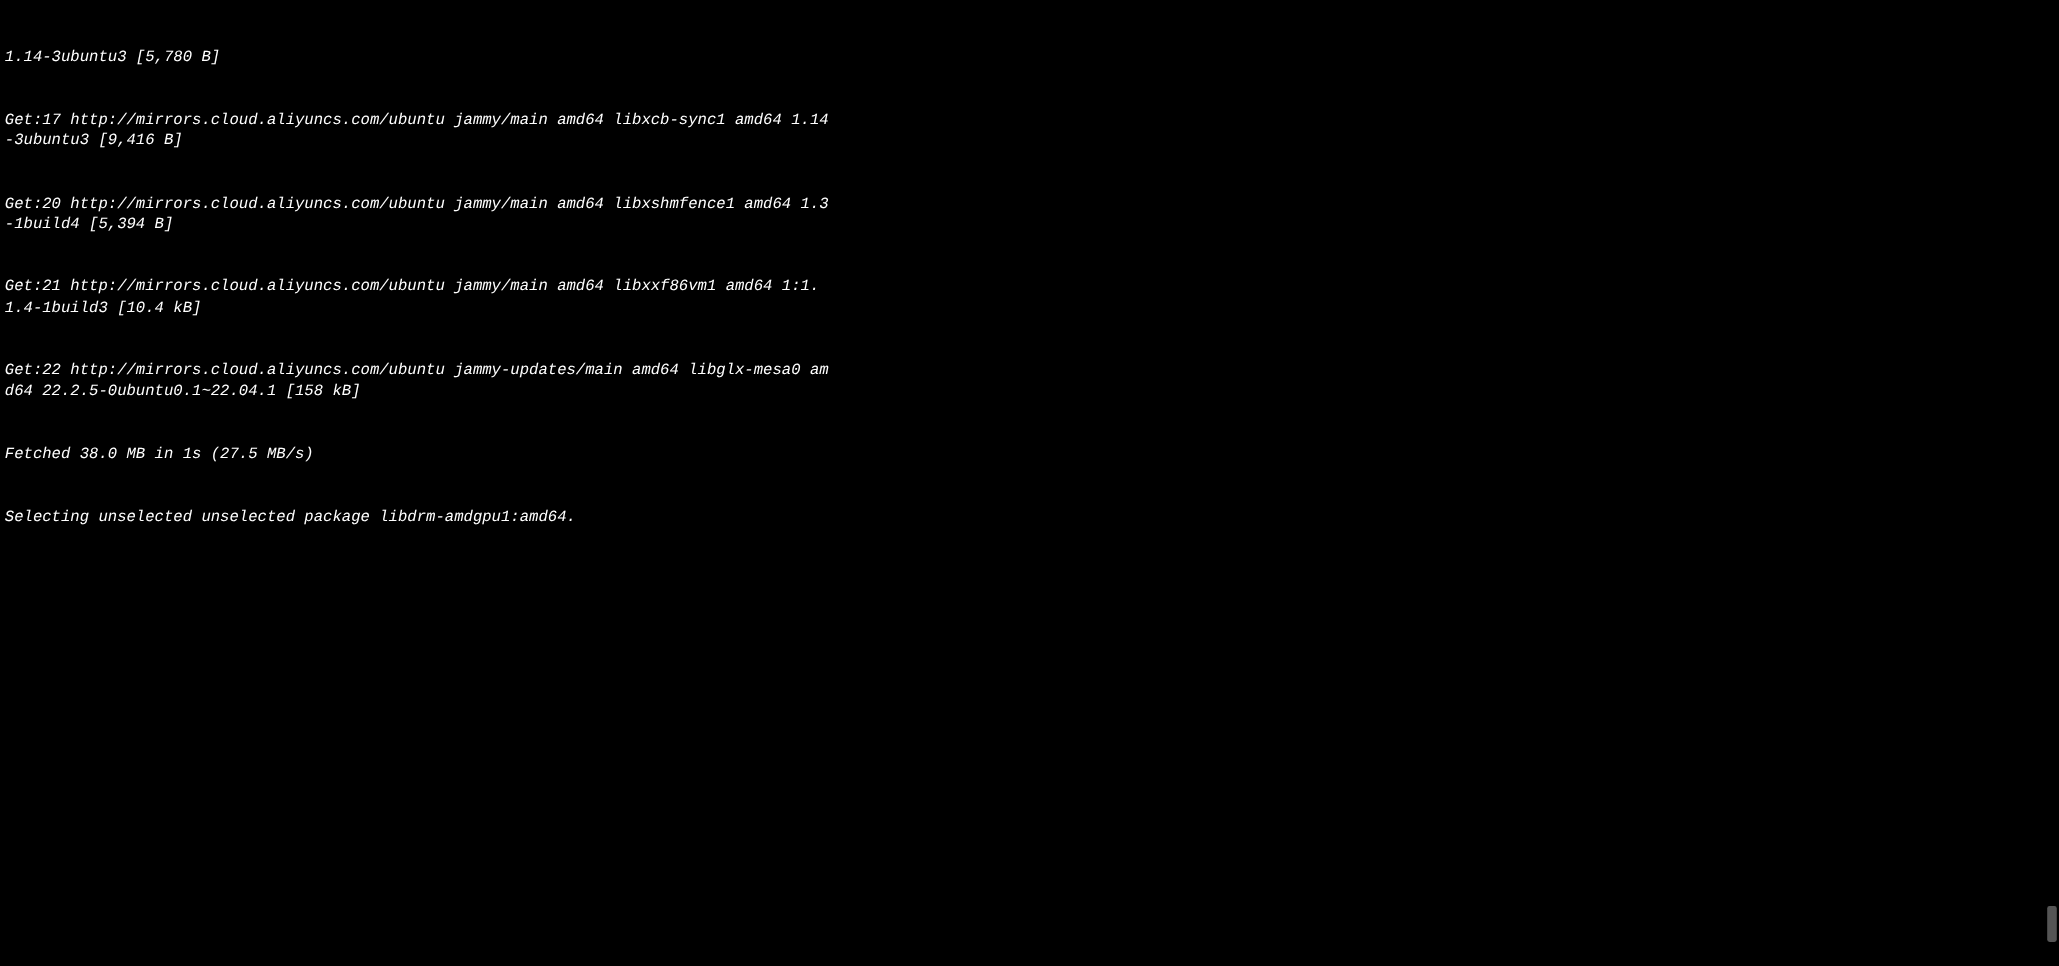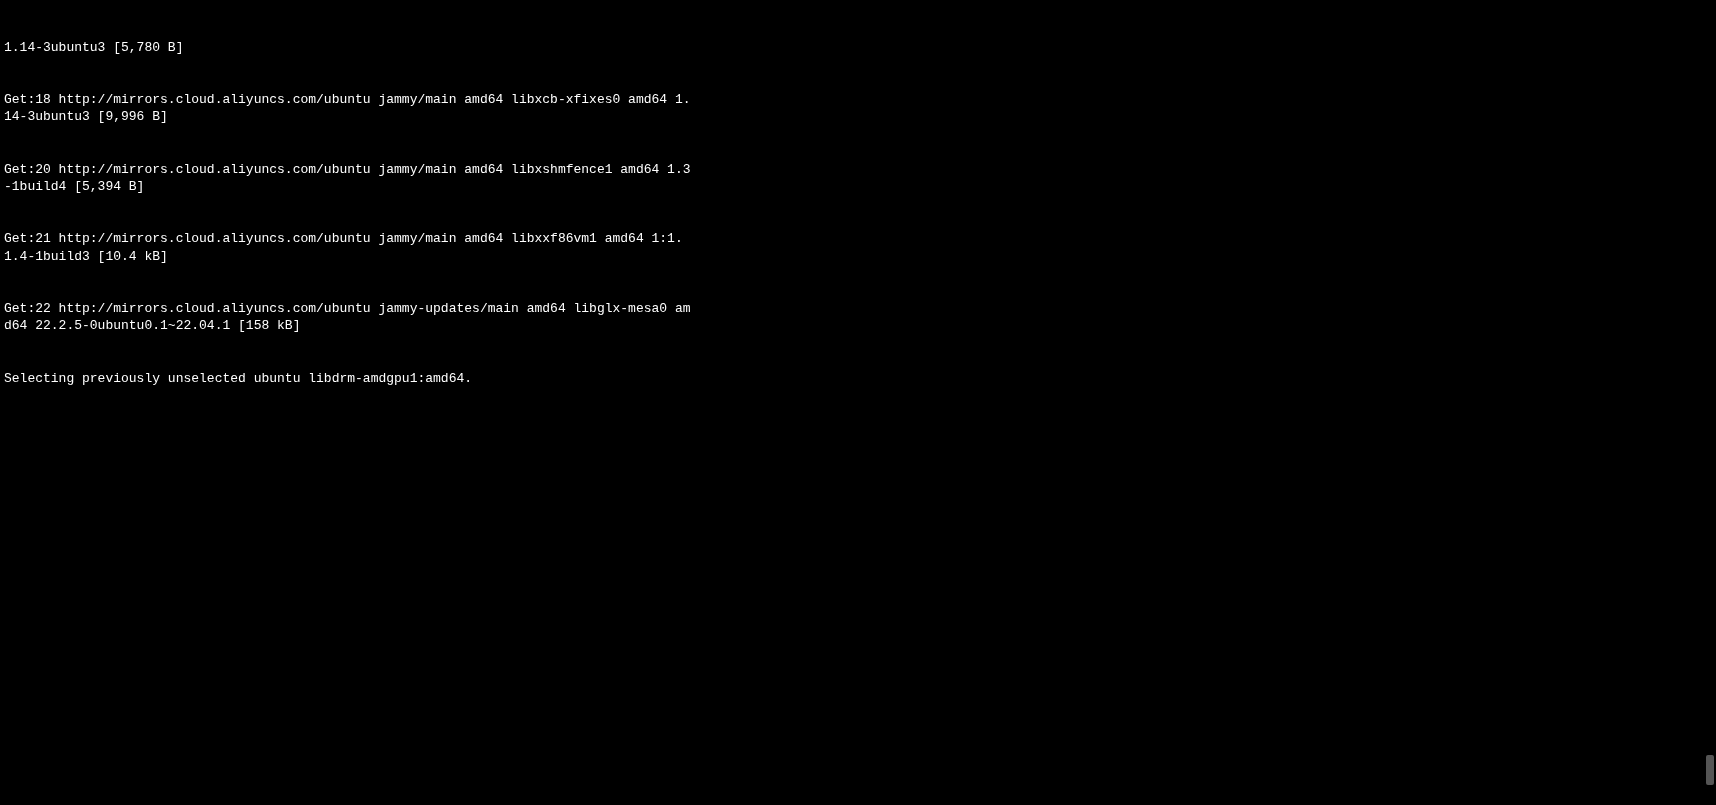--- a/index.html
+++ b/index.html
@@ -18,20 +18,21 @@
       height: 805px;
       overflow: hidden;
       position: relative;
     }
     .terminal-output {
       white-space: pre-wrap;
       word-break: break-all;
     }
     .line {
       display: block;
+      font-style: italic;
     }
     .scrollbar {
       position: absolute;
       right: 2px;
       top: 0;
       width: 10px;
       height: 100%;
       background: transparent;
     }
     .scrollbar-thumb {
@@ -42,25 +43,26 @@
       height: 30px;
       background: #555555;
       border-radius: 2px;
     }
   </style>
 </head>
 <body>
 
 <div class="terminal-output" style="width: 688px;">
   <span class="line">1.14-3ubuntu3 [5,780 B]</span>
-  <span class="line">Get:18 http://mirrors.cloud.aliyuncs.com/ubuntu jammy/main amd64 libxcb-xfixes0 amd64 1.14-3ubuntu3 [9,996 B]</span>
+  <span class="line">Get:17 http://mirrors.cloud.aliyuncs.com/ubuntu jammy/main amd64 libxcb-sync1 amd64 1.14-3ubuntu3 [9,416 B]</span>
   <span class="line">Get:20 http://mirrors.cloud.aliyuncs.com/ubuntu jammy/main amd64 libxshmfence1 amd64 1.3-1build4 [5,394 B]</span>
   <span class="line">Get:21 http://mirrors.cloud.aliyuncs.com/ubuntu jammy/main amd64 libxxf86vm1 amd64 1:1.1.4-1build3 [10.4 kB]</span>
   <span class="line">Get:22 http://mirrors.cloud.aliyuncs.com/ubuntu jammy-updates/main amd64 libglx-mesa0 amd64 22.2.5-0ubuntu0.1~22.04.1 [158 kB]</span>
-  <span class="line">Selecting previously unselected ubuntu libdrm-amdgpu1:amd64.</span>
+  <span class="line">Fetched 38.0 MB in 1s (27.5 MB/s)</span>
+  <span class="line">Selecting unselected unselected package libdrm-amdgpu1:amd64.</span>
   
   
   
   
   
   
   
   
   
   

